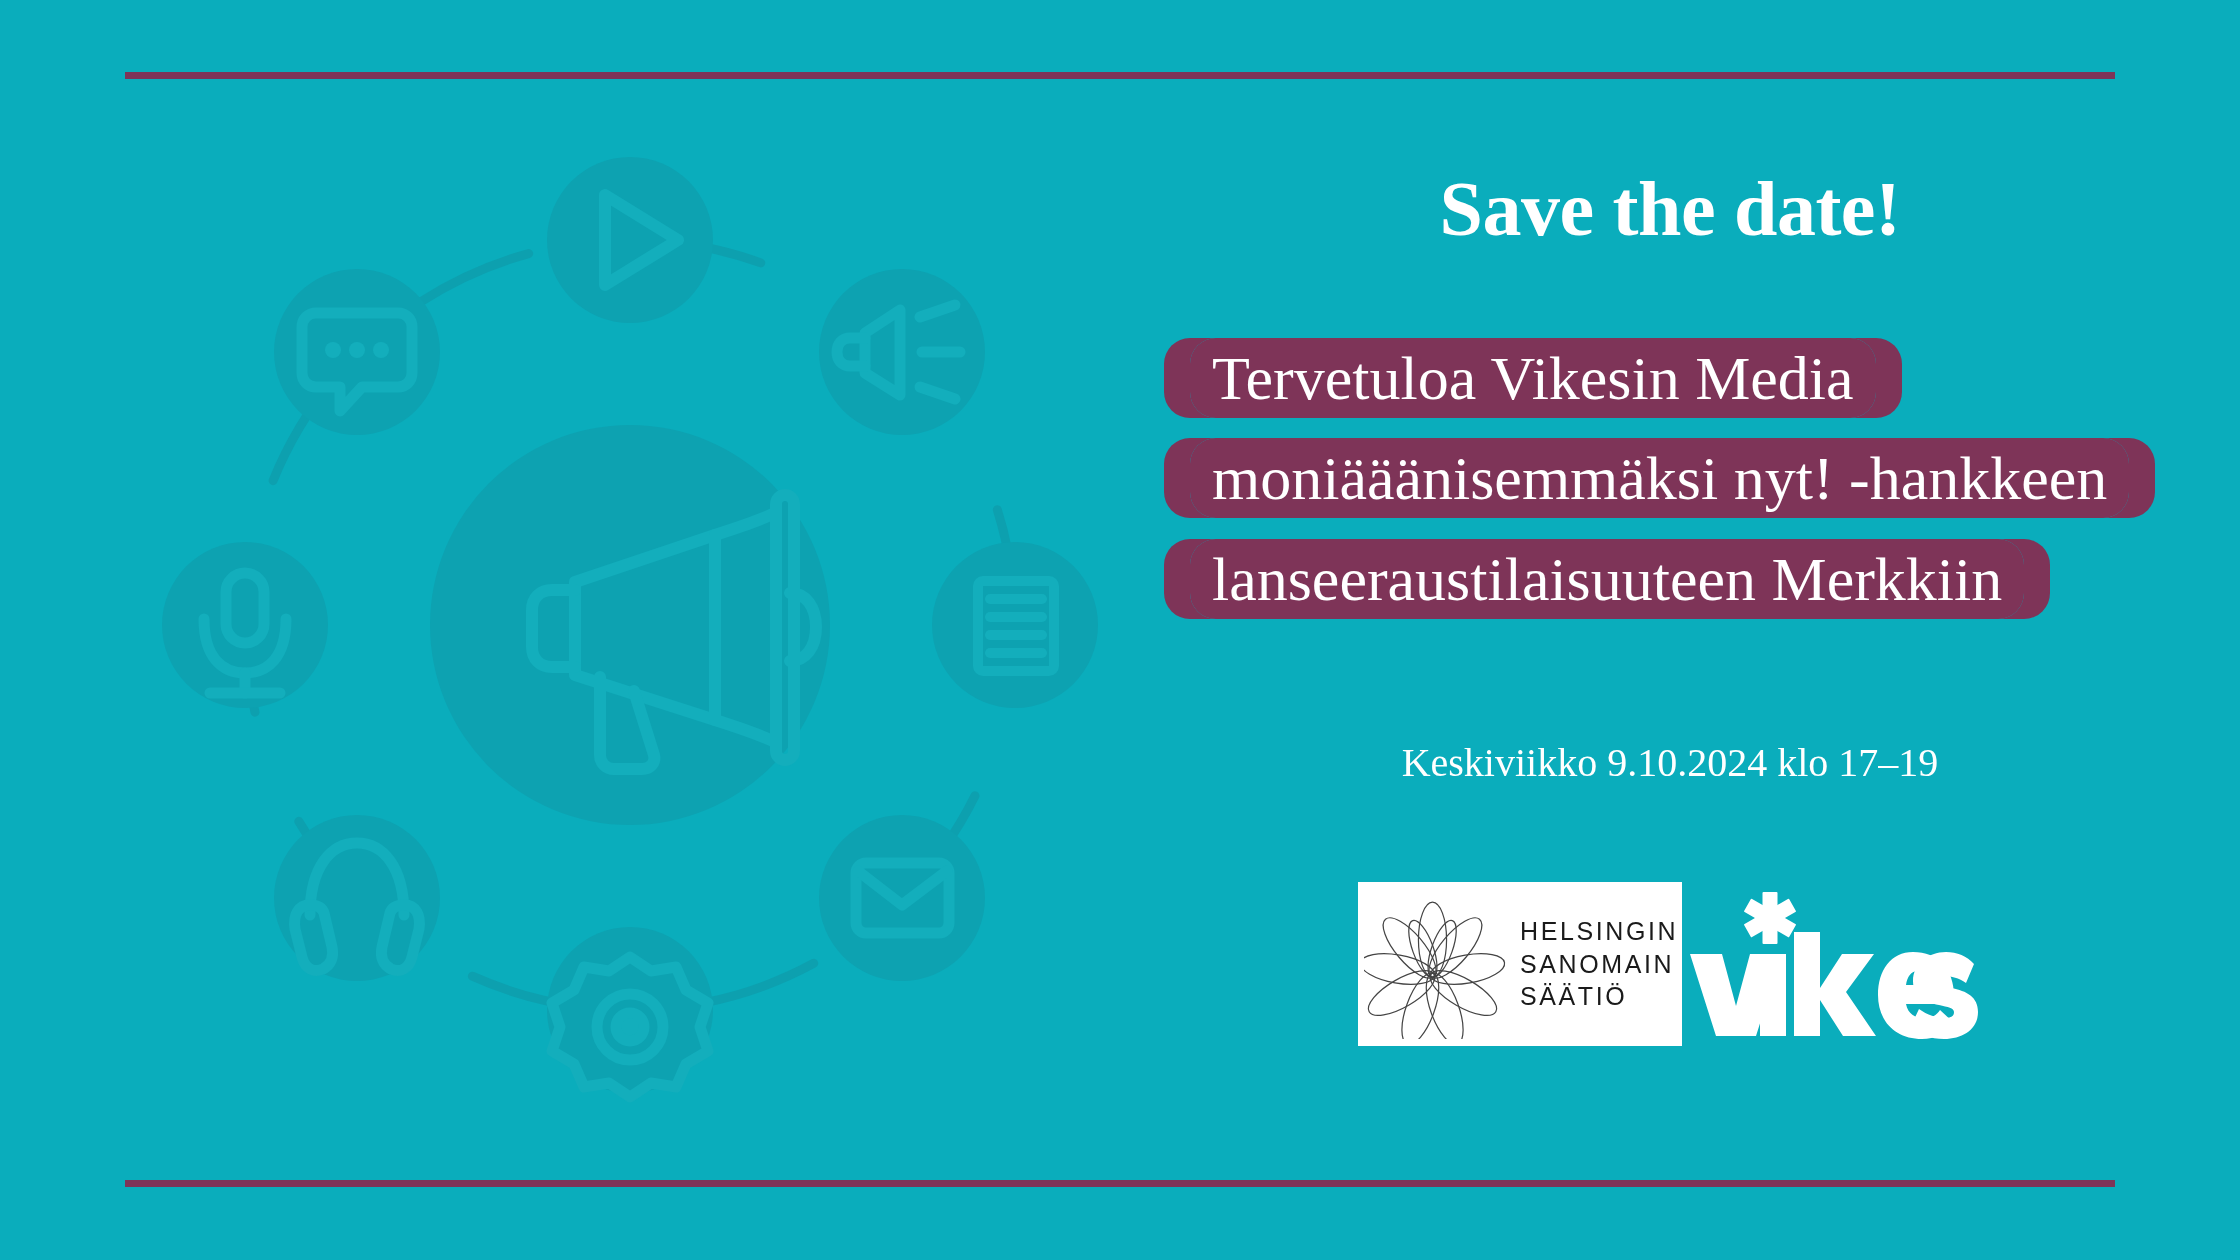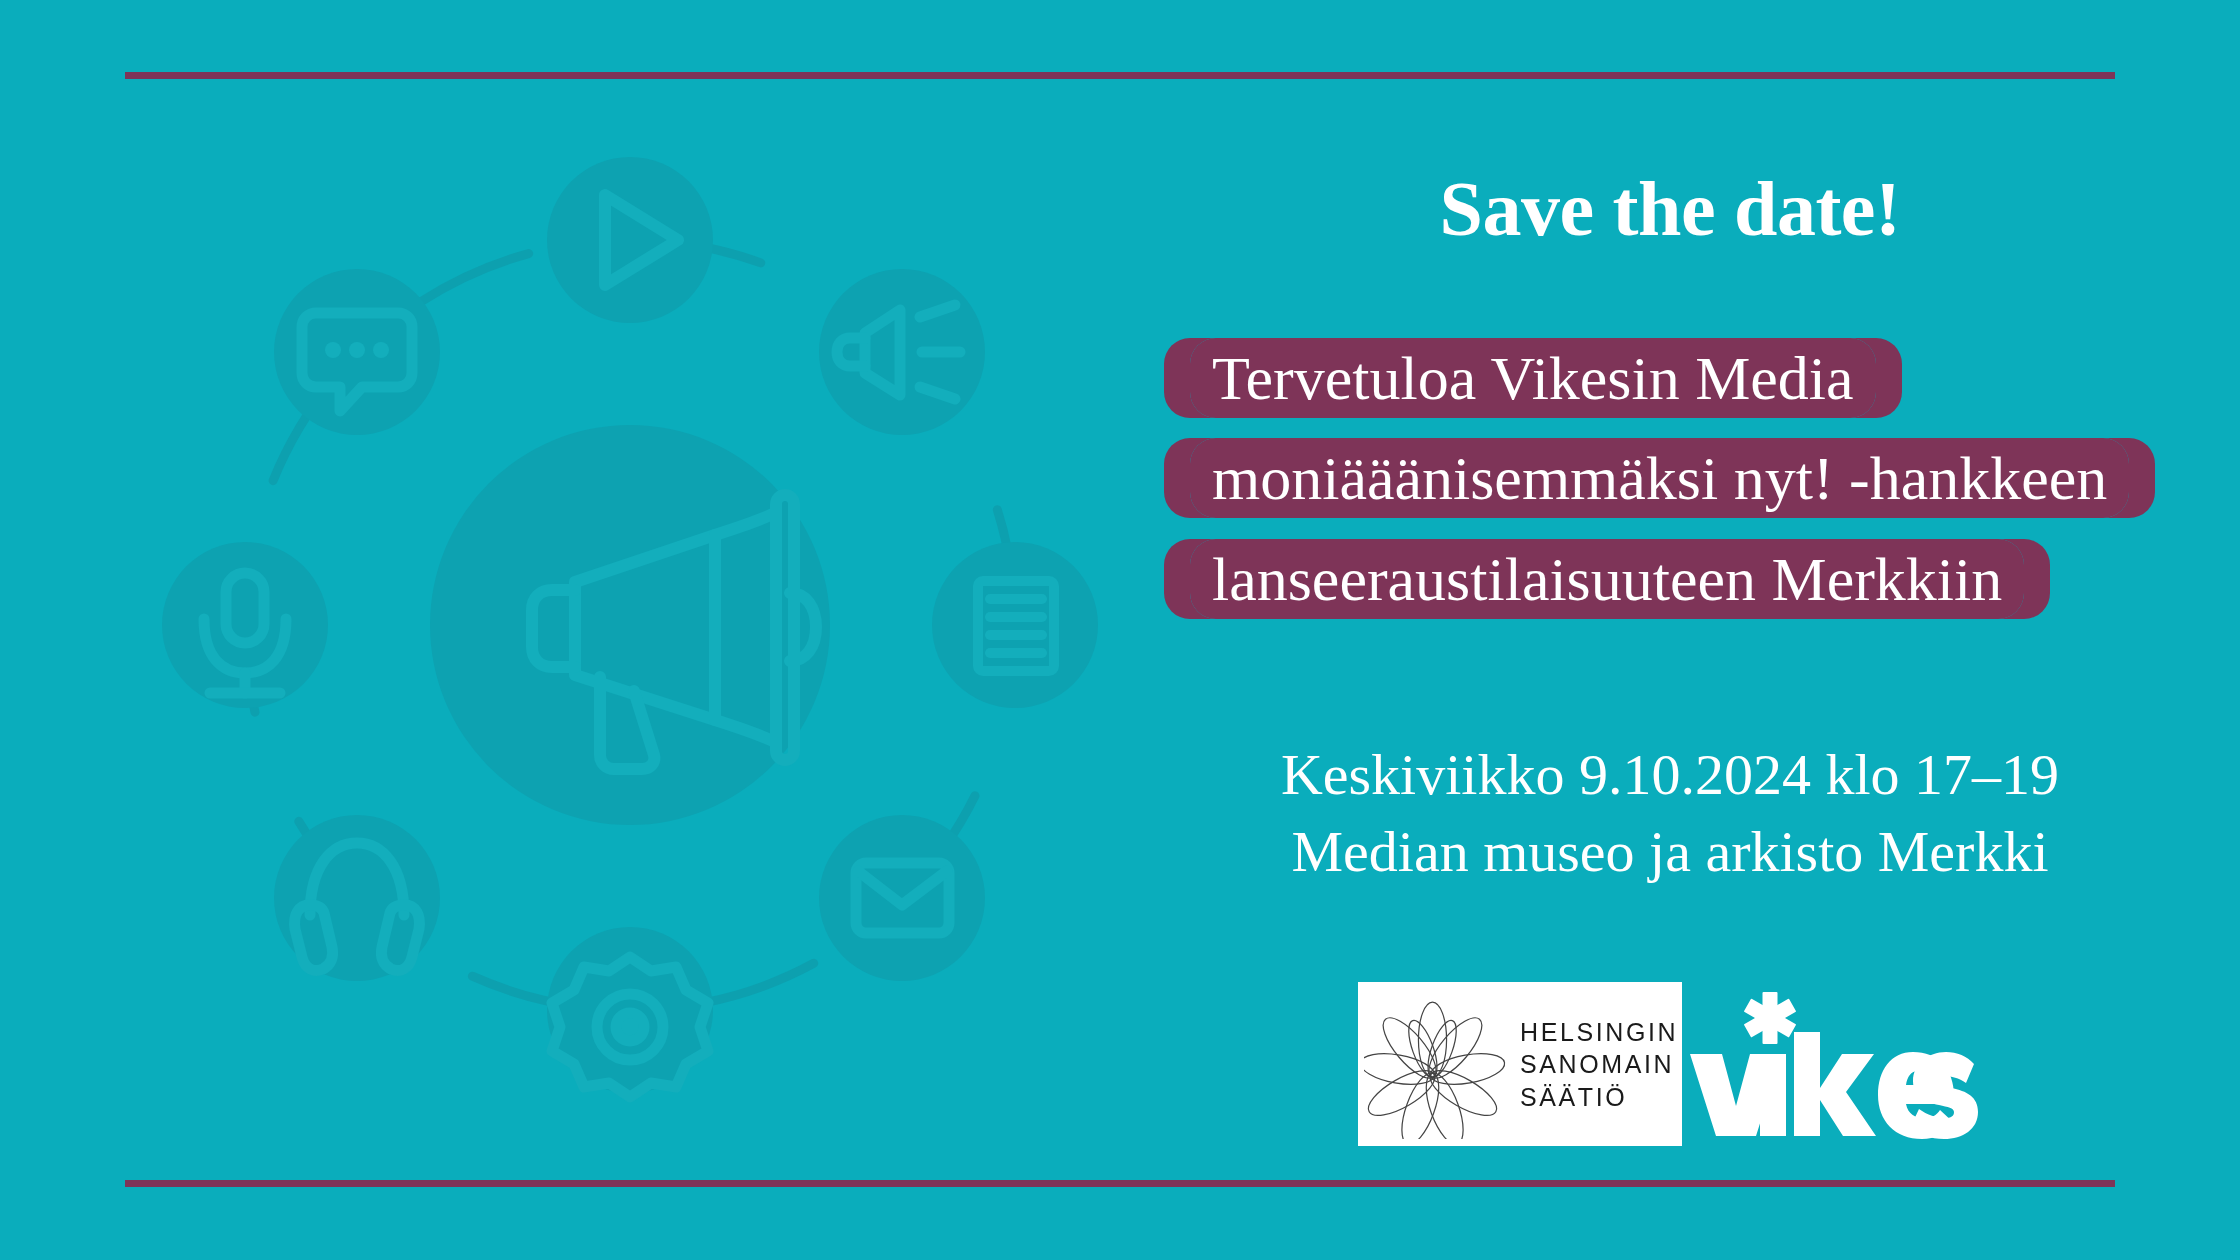--- a/index.html
+++ b/index.html
@@ -81,21 +81,21 @@
     box-decoration-break: clone;
     border-radius:26px;
     box-shadow:
        26px 0 0 #7E3458,
       -26px 0 0 #7E3458;
   }
 
   .details {
     margin-top:108px;
     font-family:"Liberation Serif", serif;
-    font-size:58px;
+    font-size:40px;
     line-height:1.32;
     color:#FFFFFF;
     text-align:center;
     white-space:nowrap;
   }
 
   
   .logos {
     margin-top:92px;
     display:flex;
@@ -236,21 +236,20 @@
   <div class="content">
 
     <div class="headline">Save the date!</div>
 
     <div class="highlight-wrap">
       <span class="highlight">Tervetuloa Vikesin Media moniääänisemmäksi nyt! -hankkeen lanseeraustilaisuuteen Merkkiin</span>
     </div>
 
     <div class="details">
       <div>Keskiviikko 9.10.2024 klo 17–19</div>
-      <div>Median museo ja arkisto Merkki</div>
     </div>
 
     <div class="logos">
 
       <div class="hs-logo">
         <div class="hs-mark">
           <svg viewBox="0 0 160 160" xmlns="http://www.w3.org/2000/svg">
             <g fill="none" stroke="#444444" stroke-width="1.3">
 
               <g transform="translate(72,92)">

